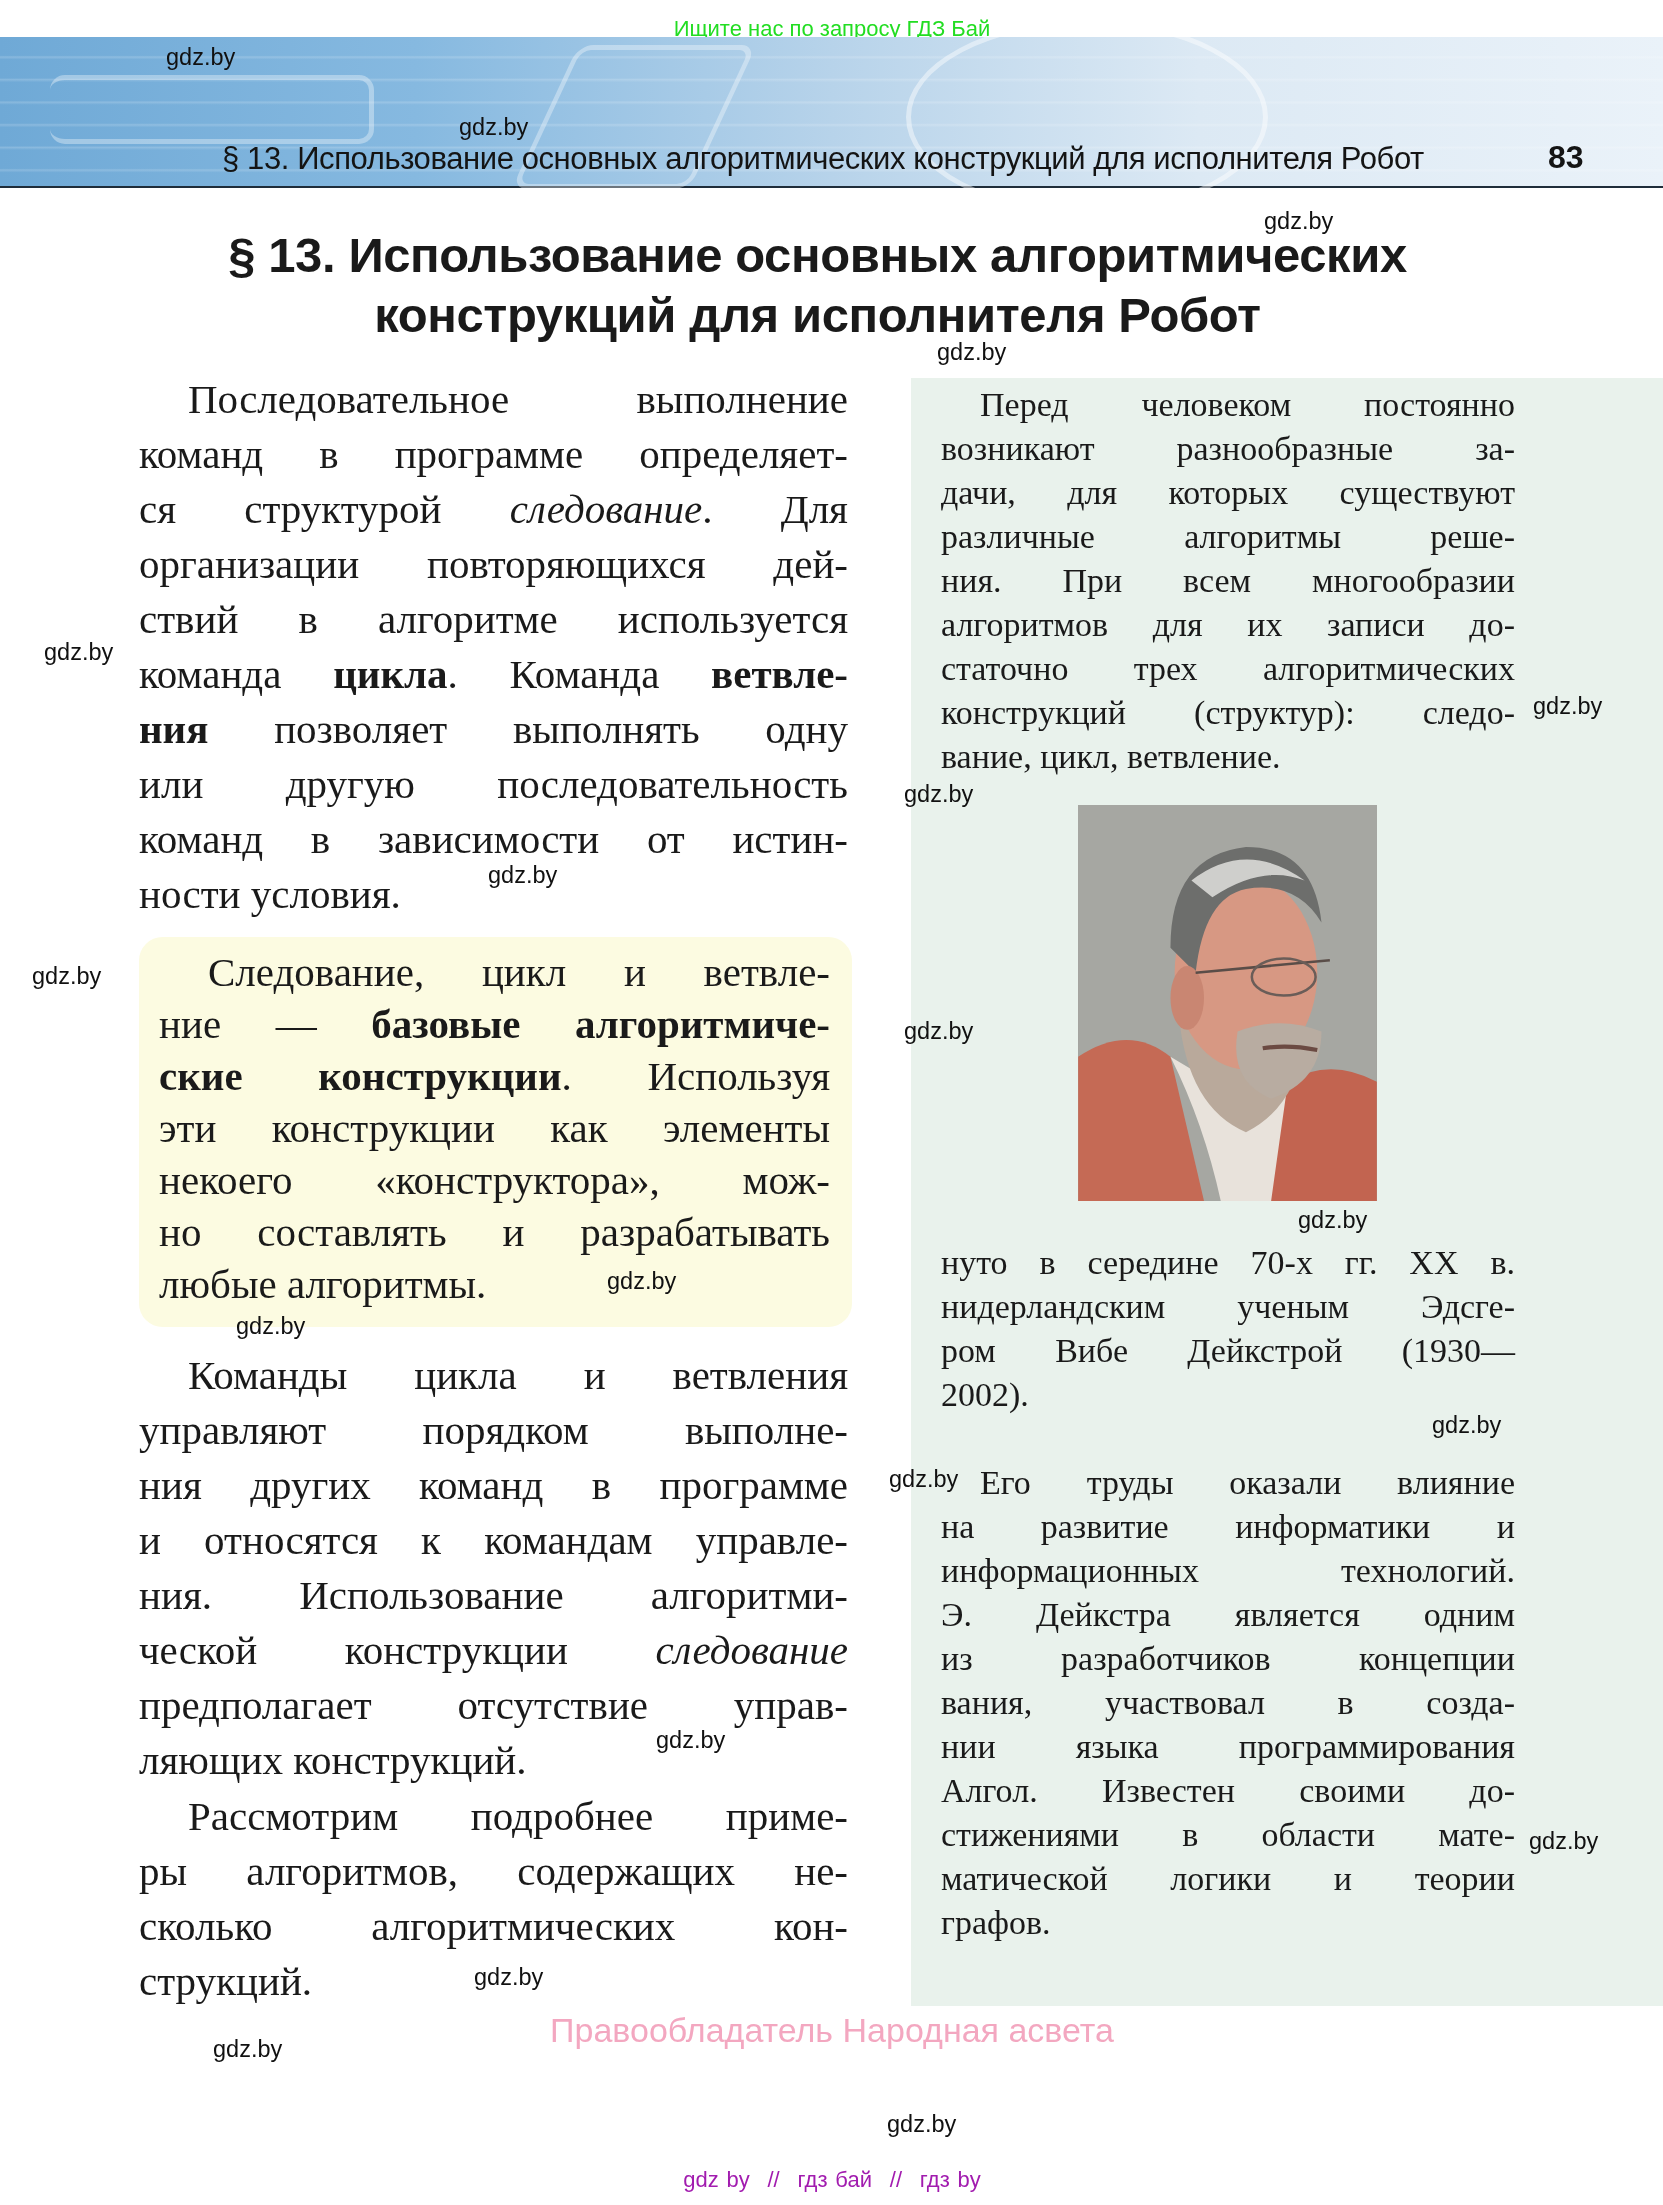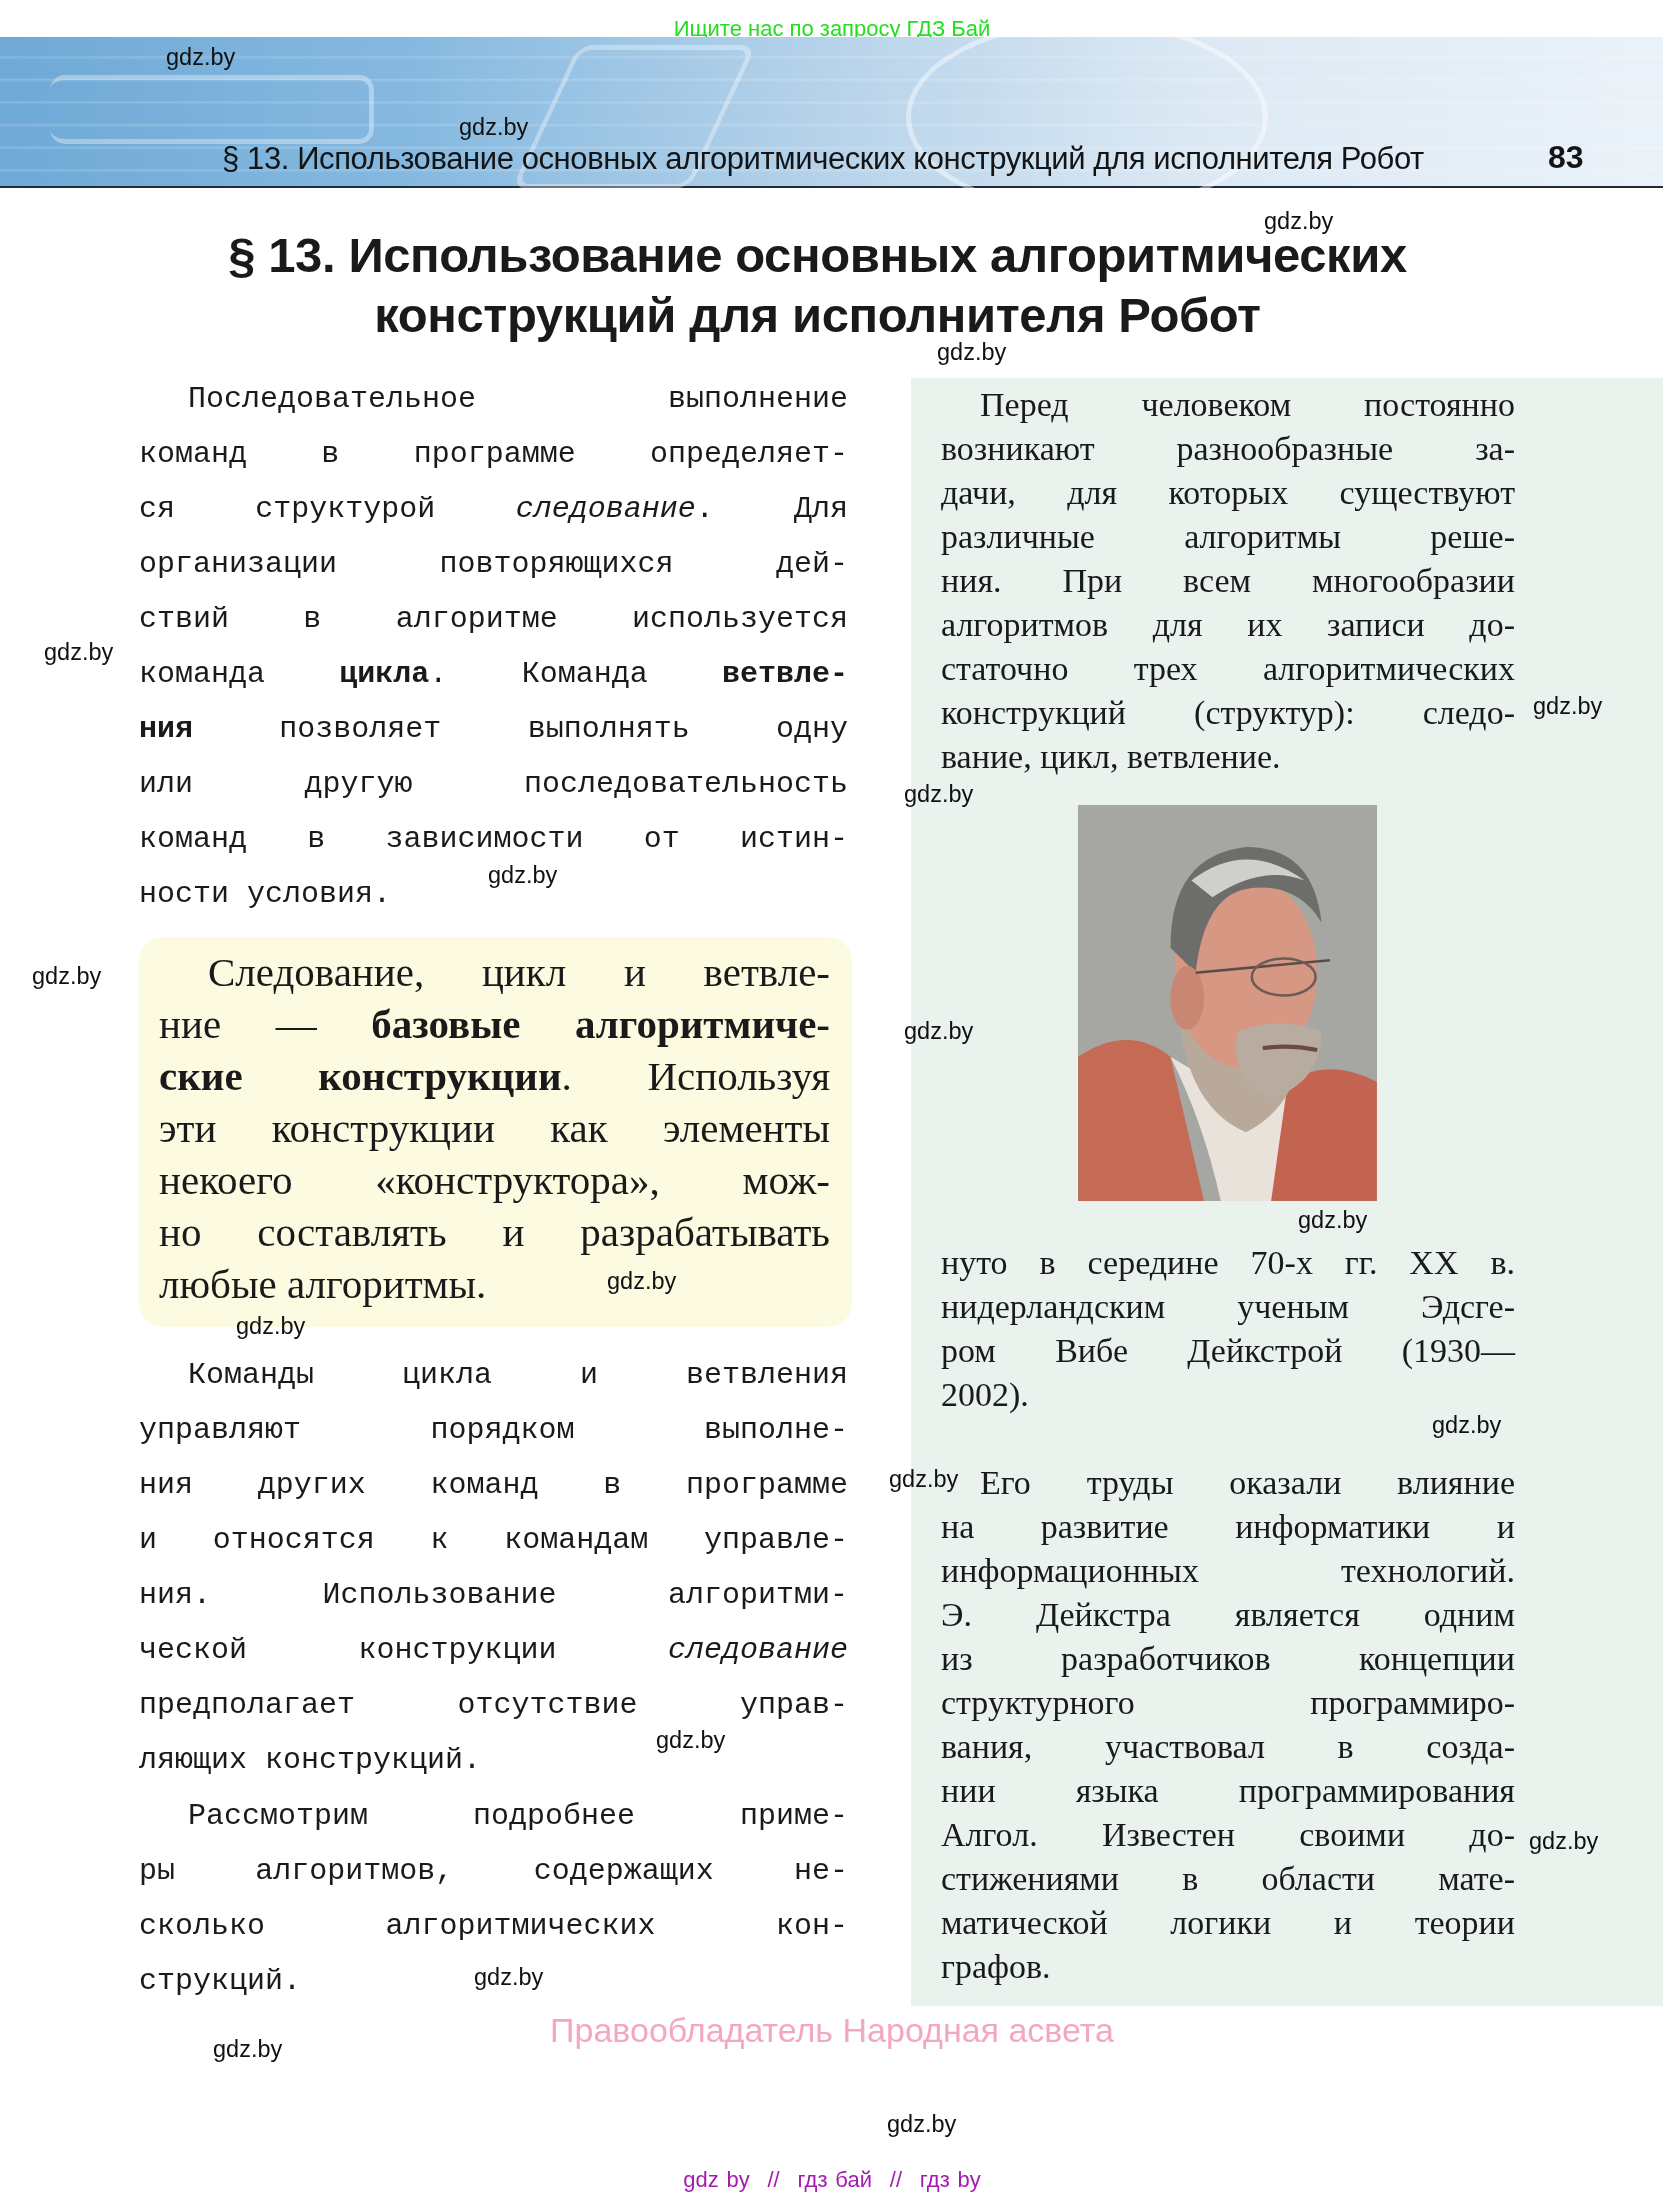--- a/index.html
+++ b/index.html
@@ -40,21 +40,21 @@
     font-family:"Liberation Sans", sans-serif; font-weight:bold; font-size:49px;
     line-height:60px; color:#1a1a1a; letter-spacing:-0.4px;
   }
   .col { position:absolute; }
   .line {
     display:block; text-align:justify; text-align-last:justify; white-space:nowrap;
     overflow:visible;
   }
   .line.last { text-align-last:left; }
   .line.indent { padding-left:49px; }
-  .left-col { left:139px; width:709px; font-size:30px;font-family:Liberation Mono, monospace; }
+  .left-col { left:139px; width:709px; font-size:41px; }
   .left-col .line { height:55px; line-height:55px; }
   .callout {
     left:139px; top:937px; width:713px; height:390px;
     background:#fcfbe1; border-radius:23.5px;
   }
   .callout-text { left:159px; top:946px; width:671px; font-size:41px; }
   .callout-text .line { height:52px; line-height:52px; }
   .side-panel {
     left:911px; top:378px; width:753px; height:1628px; background:#e9f2ec;
   }
@@ -181,21 +181,20 @@
     <span class="line">нидерландским ученым Эдсге-</span>
     <span class="line">ром Вибе Дейкстрой (1930—</span>
     <span class="line last">2002).</span>
   </div>
 <div class="col right-col" style="top:1461px;">
     <span class="line indent">Его труды оказали влияние</span>
     <span class="line">на развитие информатики и</span>
     <span class="line">информационных технологий.</span>
     <span class="line">Э. Дейкстра является одним</span>
     <span class="line">из разработчиков концепции</span>
-    <span class="line">структурного программиро-</span>
     <span class="line">вания, участвовал в созда-</span>
     <span class="line">нии языка программирования</span>
     <span class="line">Алгол. Известен своими до-</span>
     <span class="line">стижениями в области мате-</span>
     <span class="line">матической логики и теории</span>
     <span class="line last">графов.</span>
   </div>
 
 <div class="abs copyright">Правообладатель Народная асвета</div>
 

